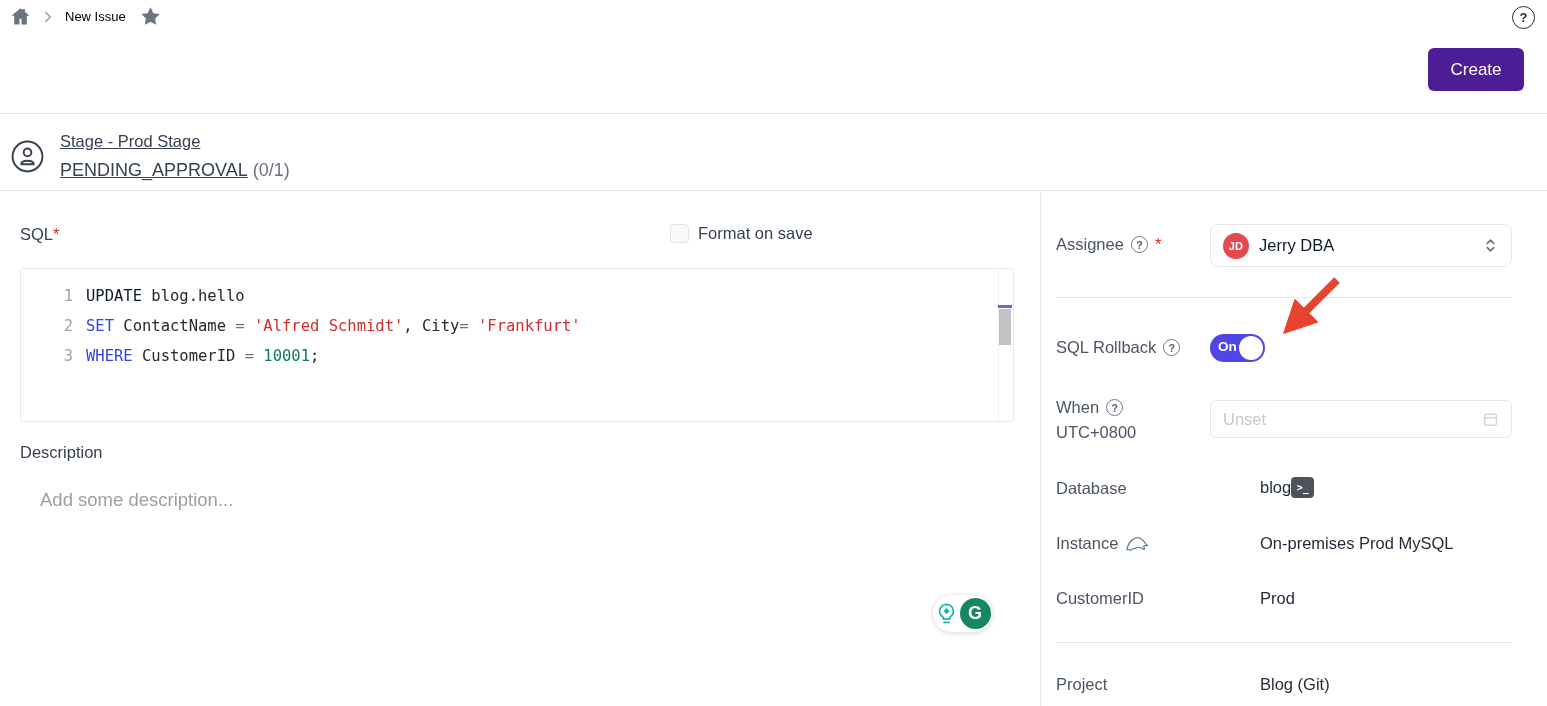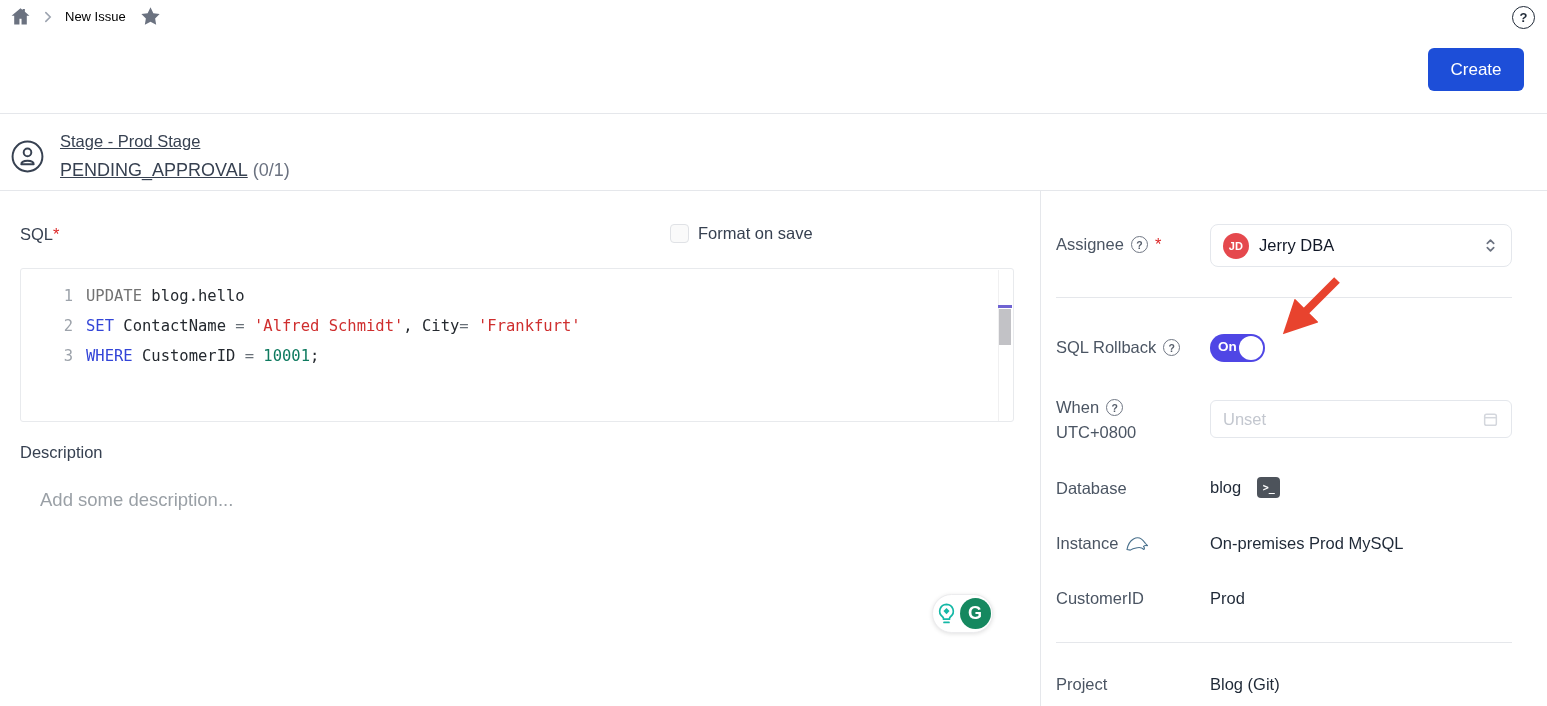--- a/index.html
+++ b/index.html
@@ -45,21 +45,21 @@
   
   .desc-label { position:absolute; left:20px; top:443px; font-size:16.5px; color:#374151; }
   .desc-placeholder { position:absolute; left:40px; top:489px; font-size:18.5px; color:#9aa0a6; }
 
   
   .gram-pill { position:absolute; left:932px; top:594px; width:61px; height:39px; background:#fff; border:1px solid #ececee; border-radius:20px; box-shadow:0 1px 4px rgba(0,0,0,.12); display:flex; align-items:center; justify-content:center; gap:2px; }
   .gram-g { width:31px; height:31px; border-radius:50%; background:#15885f; color:#fff; font-size:18px; font-weight:bold; display:flex; align-items:center; justify-content:center; }
 
   
   .side-label { position:absolute; left:1056px; font-size:16.5px; color:#4b5563; display:flex; align-items:center; gap:7px; }
-  .side-value { position:absolute; left:1210px; font-size:16.5px; color:#1f2937; display:flex; align-items:center; gap:16px;text-align:right; }
+  .side-value { position:absolute; left:1260px; font-size:16.5px; color:#1f2937; display:flex; align-items:center; gap:0;text-align:right; }
   .mini-help { width:17px; height:17px; border:1.4px solid #707784; border-radius:50%; display:inline-flex; align-items:center; justify-content:center; font-size:10.5px; color:#565e6b; font-weight:bold; }
   .side-div { position:absolute; left:1056px; width:456px; height:1px; background:#e5e7eb; }
 
   .assignee-select { position:absolute; left:1210px; top:224px; width:302px; height:43px; border:1px solid #e4e7ec; border-radius:8px; background:#fff; display:flex; align-items:center; padding:0 12px; gap:10px; cursor:pointer; }
   .avatar { width:26px; height:26px; border-radius:50%; color:#fff; font-size:11px; font-weight:bold; display:flex; align-items:center; justify-content:center; letter-spacing:.3px; }
   .assignee-name { font-size:16.5px; color:#111827; flex:1; }
 
   .toggle { position:absolute; left:1210px; top:334px; width:55px; height:28px; border-radius:15px; background:#4f46e5; cursor:pointer; }
   .toggle-text { position:absolute; left:8px; top:5px; color:#fff; font-size:13.5px; font-weight:bold; }
   .toggle-knob { position:absolute; right:2px; top:2px; width:24px; height:24px; border-radius:50%; background:#fff; }
@@ -90,21 +90,21 @@
     </span>
     <span class="crumb-text">New Issue</span>
     <span style="margin-left:4px;">
       <svg width="21" height="21" viewBox="0 0 20 20" fill="#6b7280">
           <path d="M10 1.3l2.7 5.5 6 .9-4.3 4.2 1 6-5.4-2.8-5.4 2.8 1-6L1.3 7.7l6-.9z"></path>
         </svg>
     </span>
   </div>
   <div class="help-top">?</div>
 
-  <button class="create-btn" style="background: #1d4ed8;">Create</button>
+  <button class="create-btn" style="background: #4c1d95;">Create</button>
 
   <div class="hr" style="top:113px;"></div>
 
   <span class="stage-avatar">
     <svg width="35" height="35" viewBox="0 0 34 34" fill="none" stroke="#374151" stroke-width="1.9">
         <circle cx="17" cy="17" r="14.5"></circle>
         <circle cx="17" cy="13" r="3.7"></circle>
         <path d="M11 24.5c0-4.6 12-4.6 12 0z" stroke-linejoin="round"></path>
       </svg>
   </span>
@@ -119,21 +119,21 @@
   <div class="sql-label"><span>SQL</span><span class="req">*</span></div>
   <div class="format-row">
     <span class="checkbox"></span>
     <span class="format-label">Format on save</span>
   </div>
 
   <div class="editor">
     <div>
         <div class="code-line">
           <span class="line-number">1</span>
-          <span class="code-text"><span style="color: #737373;">UPDATE</span><span style="color: rgb(36, 41, 47);"> blog.hello</span></span>
+          <span class="code-text"><span style="color: #0f172a;">UPDATE</span><span style="color: rgb(36, 41, 47);"> blog.hello</span></span>
         </div>
         <div class="code-line">
           <span class="line-number">2</span>
           <span class="code-text"><span style="color: rgb(51, 69, 216);">SET</span><span style="color: rgb(36, 41, 47);"> ContactName </span><span style="color: rgb(104, 112, 120);">=</span><span style="color: rgb(36, 41, 47);"> </span><span style="color: rgb(207, 46, 46);">'Alfred Schmidt'</span><span style="color: rgb(36, 41, 47);">, City</span><span style="color: rgb(104, 112, 120);">=</span><span style="color: rgb(36, 41, 47);"> </span><span style="color: rgb(207, 46, 46);">'Frankfurt'</span></span>
         </div>
         <div class="code-line">
           <span class="line-number">3</span>
           <span class="code-text"><span style="color: rgb(51, 69, 216);">WHERE</span><span style="color: rgb(36, 41, 47);"> CustomerID </span><span style="color: rgb(104, 112, 120);">=</span><span style="color: rgb(36, 41, 47);"> </span><span style="color: rgb(14, 122, 95);">10001</span><span style="color: rgb(36, 41, 47);">;</span></span>
         </div>
       </div>

